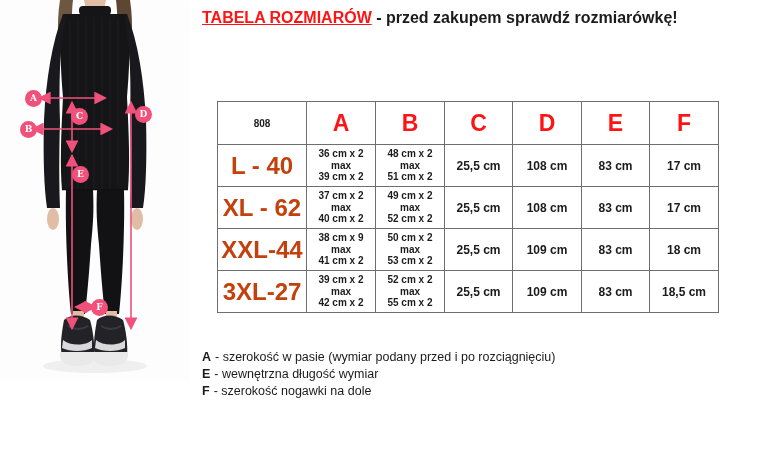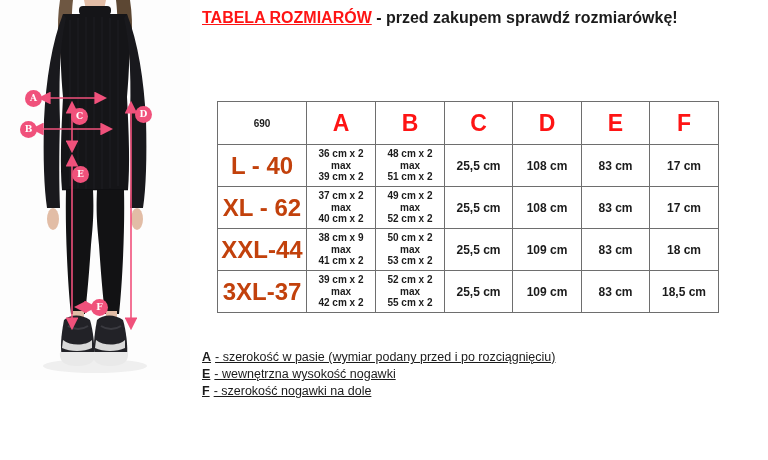--- a/index.html
+++ b/index.html
@@ -33,21 +33,21 @@
         vertical-align:middle;padding:0;font-weight:bold;}
   tr.head-row{height:43px;}
   th.model{font-size:10px;color:#1b1b1b;}
   th.col-letter{font-size:23px;color:#fe1414;}
   td.size-cell{font-size:24px;color:#c2410c;height:41px;}
   td.value-cell{font-size:12px;color:#1b1b1b;}
   td.value-cell.multi{font-size:10px;line-height:11.5px;}
 
   
   .legend{position:absolute;left:202px;top:351px;font-size:12.5px;}
-  .legend-row{margin-bottom:3.5px;line-height:13.5px;white-space:nowrap;text-decoration:underline;}
+  .legend-row{margin-bottom:3.5px;line-height:13.5px;white-space:nowrap;}
   .legend-row .ll{font-weight:bold;}
   .legend-row .lt{margin-left:4px;font-weight:normal;}
 </style>
 </head>
 <body>
 
 <div class="page">
 
   <div class="figure">
     <svg width="190" height="380" viewBox="0 0 190 380">
@@ -134,21 +134,21 @@
       <col style="width:89px">
         <col style="width:69px">
         <col style="width:69px">
       <col style="width:68px">
         <col style="width:69px">
         <col style="width:68px">
         <col style="width:69px">
     </colgroup>
     <thead>
       <tr class="head-row">
-        <th class="model">690</th>
+        <th class="model">808</th>
         <th class="col-letter">A</th>
         <th class="col-letter">B</th>
         <th class="col-letter">C</th>
         <th class="col-letter">D</th>
         <th class="col-letter">E</th>
         <th class="col-letter">F</th>
       </tr>
     </thead>
     <tbody>
         <tr>
@@ -220,21 +220,21 @@
             <div>109 cm</div>
           </td>
           <td class="value-cell">
             <div>83 cm</div>
           </td>
           <td class="value-cell">
             <div>18 cm</div>
           </td>
         </tr>
         <tr>
-          <td class="size-cell">3XL-37</td>
+          <td class="size-cell">3XL-27</td>
           <td class="value-cell multi">
             <div>39 cm x 2</div>
             <div>max</div>
             <div>42 cm x 2</div>
           </td>
           <td class="value-cell multi">
             <div>52 cm x 2</div>
             <div>max</div>
             <div>55 cm x 2</div>
           </td>
@@ -249,17 +249,17 @@
           </td>
           <td class="value-cell">
             <div>18,5 cm</div>
           </td>
         </tr>
       </tbody>
   </table>
 
   <div class="legend">
     <div class="legend-row"><span class="ll">A</span><span class="lt">- szerokość w pasie (wymiar podany przed i po rozciągnięciu)</span></div>
-    <div class="legend-row"><span class="ll">E</span><span class="lt">- wewnętrzna wysokość nogawki</span></div>
+    <div class="legend-row"><span class="ll">E</span><span class="lt">- wewnętrzna długość wymiar</span></div>
     <div class="legend-row"><span class="ll">F</span><span class="lt">- szerokość nogawki na dole</span></div>
   </div>
 
 </div>
 
 </body></html>

